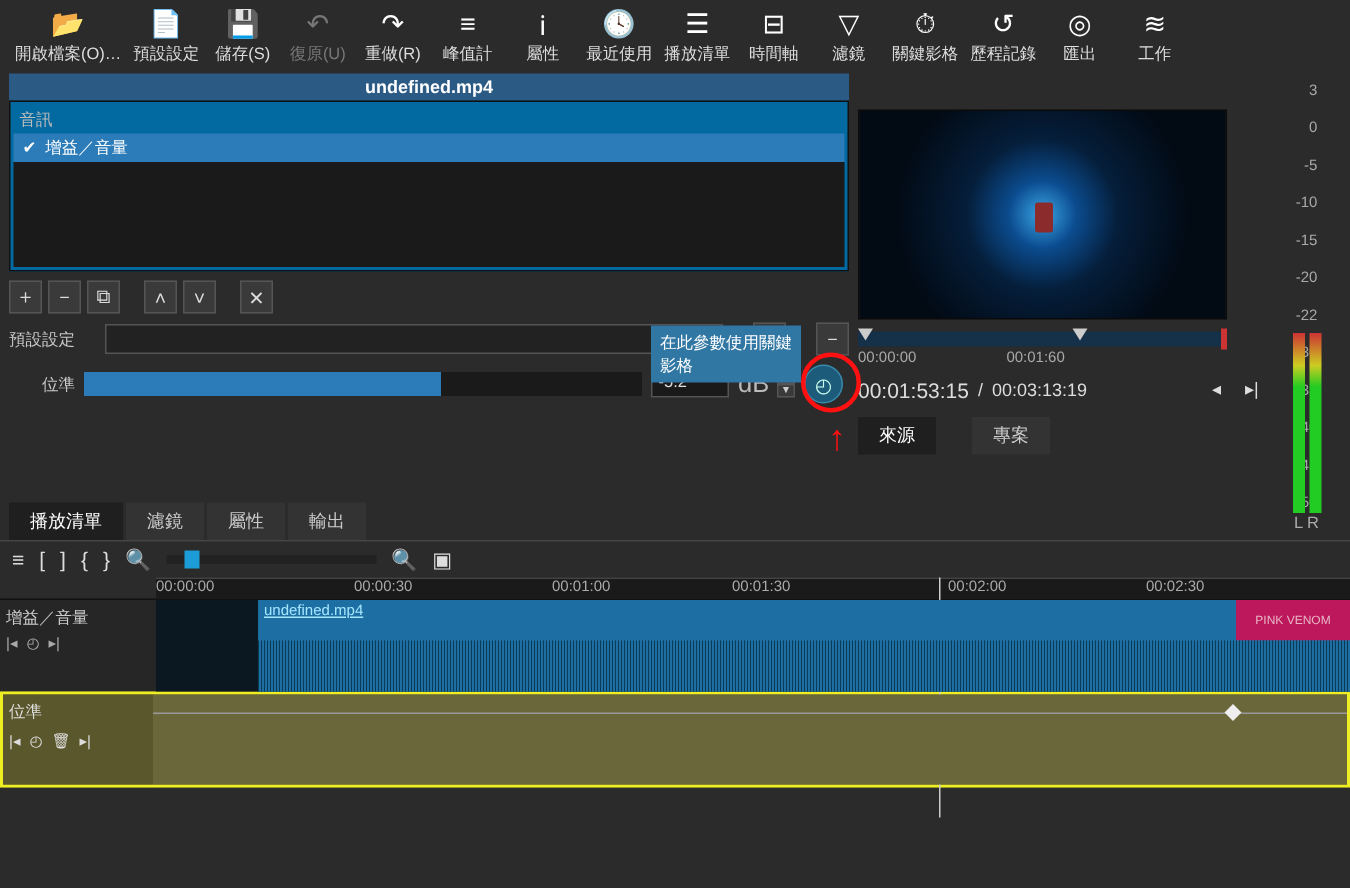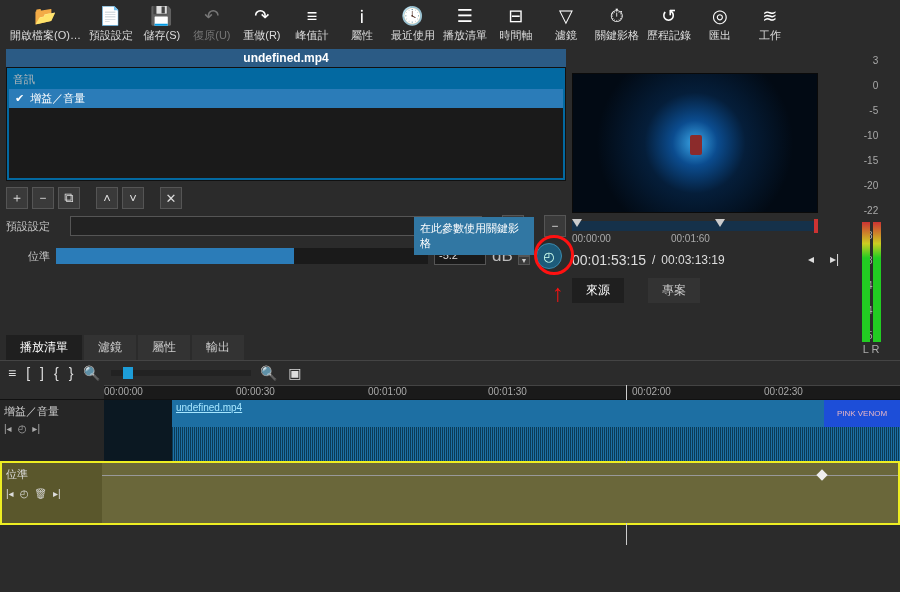--- a/index.html
+++ b/index.html
@@ -24,21 +24,21 @@
 .preset .sel{flex:1;height:20px;background:#222;border:1px solid #555}
 .level{display:flex;align-items:center;gap:6px;margin-top:6px;position:relative}
 .level .bar{flex:1;height:16px;background:#2b7cb8;position:relative}
 .level .bar .fill{position:absolute;right:0;top:0;bottom:0;width:36%;background:#1a1a1a}
 .level .val{width:52px;height:18px;background:#1a1a1a;border:1px solid #555;color:#ddd;text-align:left;padding:1px 4px;font-size:11px}
 .level .db{color:#bbb;font-size:17px;width:20px}
 .spin{display:flex;flex-direction:column}
 .spin .s{width:12px;height:9px;background:#3a3a3a;border:1px solid #555;font-size:7px;line-height:7px;text-align:center;color:#ccc;cursor:pointer}
 .keybtn{width:26px;height:26px;border-radius:50%;background:#1d5b7a;display:flex;align-items:center;justify-content:center;color:#cfe;font-size:13px;cursor:pointer;border:1px solid #3a8aad}
 .ring{position:absolute;width:40px;height:40px;border:3px solid #f11;border-radius:50%;right:-8px;top:-8px;pointer-events:none}
-.tooltip{position:absolute;right:32px;top:2px;background:#3177a3;color:#fff;padding:4px 6px;font-size:11px;width:120px}
+.tooltip{position:absolute;right:32px;top:2px;background:#3177a3;color:#fff;padding:4px 6px;font-size:11px;width:100px}
 .arrow{position:absolute;right:2px;top:36px;color:#f11;font-size:24px;font-weight:bold;pointer-events:none}
 .tabs{display:flex;gap:2px;margin-top:66px}
 .tab{background:#333;color:#ccc;padding:4px 14px;font-size:12px;cursor:pointer}
 .tab.active{background:#1f1f1f;color:#fff}
 
 .right{flex:1;display:flex;gap:2px}
 .pvcol{flex:1;display:flex;flex-direction:column}
 .preview{width:246px;height:140px;margin-top:24px;background:radial-gradient(circle at 50% 50%,#3aa6e6 0,#0b4c8f 16%,#051e3a 36%,#020a14 70%);position:relative;border:1px solid #0a0a0a}
 .preview::after{content:"";position:absolute;left:48%;top:44%;width:12px;height:20px;background:#8b2b2b;border-radius:2px}
 .scrub{margin-top:8px;width:246px;height:10px;background:#15314a;position:relative}
@@ -66,21 +66,21 @@
 .ph{position:absolute;top:0;bottom:0;width:1px;background:#ccc}
 
 .tracks{display:flex;flex-direction:column}
 .trk{display:flex;height:62px;border-top:1px solid #111}
 .trkhdr{width:104px;background:#262626;color:#ccc;font-size:11px;padding:4px;display:flex;flex-direction:column;gap:4px}
 .trkhdr .icons{display:flex;gap:6px;color:#aaa;font-size:10px}
 .clip{flex:1;background:#0b1822;position:relative}
 .clip .seg{position:absolute;top:0;bottom:0;left:68px;right:0;background:#1d6fa3}
 .clip .seg .nm{color:#a5e6ff;text-decoration:underline;font-size:10px;padding:2px 4px}
 .wave{position:absolute;left:68px;right:0;bottom:0;height:34px;background:repeating-linear-gradient(90deg,#0b3a55 0,#0b3a55 1px,#1d6fa3 1px,#1d6fa3 2px)}
-.pv{position:absolute;right:0;top:0;bottom:34px;width:76px;background:#1d4ed8;color:#e7b6c4;font-size:8px;display:flex;align-items:center;justify-content:center}
+.pv{position:absolute;right:0;top:0;bottom:34px;width:76px;background:#be185d;color:#e7b6c4;font-size:8px;display:flex;align-items:center;justify-content:center}
 .keytrk{display:flex;height:64px;border:2px solid #ee2;background:#5a572c}
 .keytrk .hdr{width:100px;background:#5a572c;color:#ddd;font-size:11px;padding:4px;display:flex;flex-direction:column;gap:6px}
 .keytrk .lane{flex:1;position:relative;background:#6a673a}
 .keytrk .lane .ln{position:absolute;left:0;right:0;top:12px;height:1px;background:#999}
 .keytrk .lane .kf{position:absolute;top:8px;width:8px;height:8px;background:#eee;transform:rotate(45deg)}
 </style>
 </head>
 <body>
 
 <div class="toolbar" id="tb">

